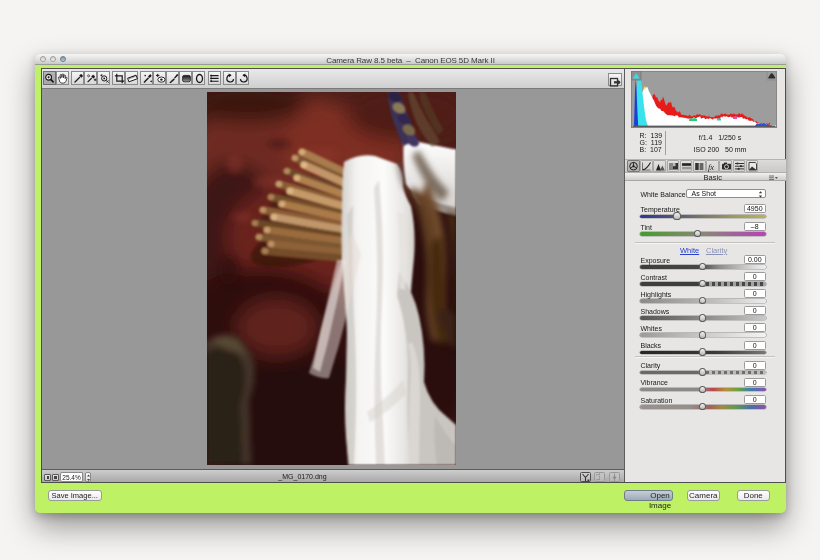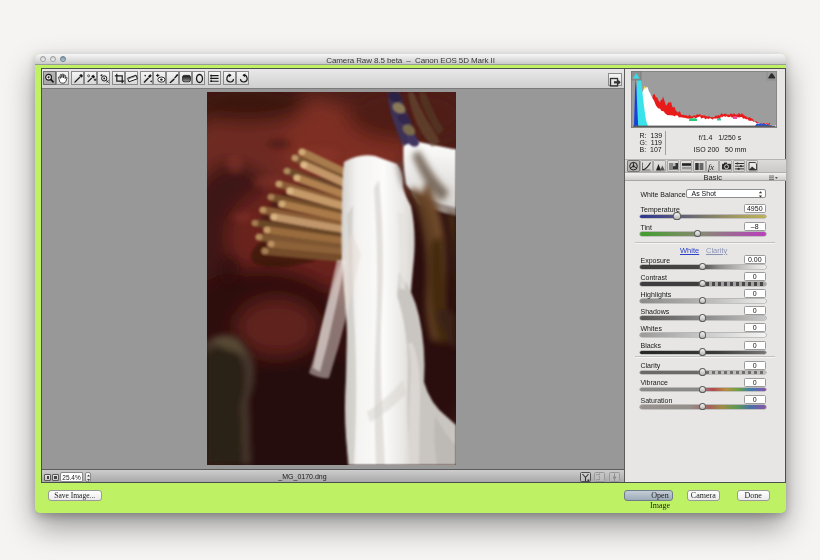--- a/index.html
+++ b/index.html
@@ -25,21 +25,21 @@
   background:linear-gradient(#f5f5f5,#d8d8d8); border:1px solid #8b8b8b; }
 .tbtn.sel { background:linear-gradient(#b5b5b5,#a6a6a6); border-color:#6f6f6f; }
 .tbtn svg { position:absolute; left:0.5px; top:1px; }
 #fsbtn { position:absolute; top:4.5px; left:566px; width:14px; height:13px;
   background:linear-gradient(#f5f5f5,#dcdcdc); border:1px solid #8b8b8b; }
 #canvas { position:absolute; left:0; top:20.5px; width:582.5px; height:379.5px; background:#989898; }
 #statusbar { position:absolute; left:0; top:400px; width:582.5px; height:13.5px;
   background:linear-gradient(#cdcdcd,#a9a9a9); border-top:1px solid #5c5c5c; }
 #rpanel { position:absolute; left:582.5px; top:0; width:160.5px; height:413px;
   background:#e7e6e5; border-left:1px solid #5c5c5c; font-size:7.5px; color:#181818; }
-#footer { position:absolute; left:0; top:429px; width:751px; height:46px;font-family:Liberation Serif, serif; }
+#footer { position:absolute; left:0; top:429px; width:751px; height:46px; }
 .btn { position:absolute; font-size:8px; color:#1c1c1c; text-align:center;
   background:linear-gradient(#ffffff,#ebebeb); border:1px solid #9a9a9a; border-radius:3px; }
 #photo { position:absolute; left:165.5px; top:3px; width:249px; height:373px; background:#4a1d18; }
 
 .zb { position:absolute; top:4px; width:7px; height:7px; border:1px solid #5a5a5a;
   background:linear-gradient(#e6e6e6,#c9c9c9); border-radius:1px; }
 .zb i { position:absolute; left:1.5px; top:1.5px; width:2.5px; height:2.5px; background:#444; }
 .pvb { position:absolute; top:2px; width:11px; height:10.5px; border-radius:1.5px; }
 
 .lbl { position:absolute; left:15.5px; font-size:7px; }

